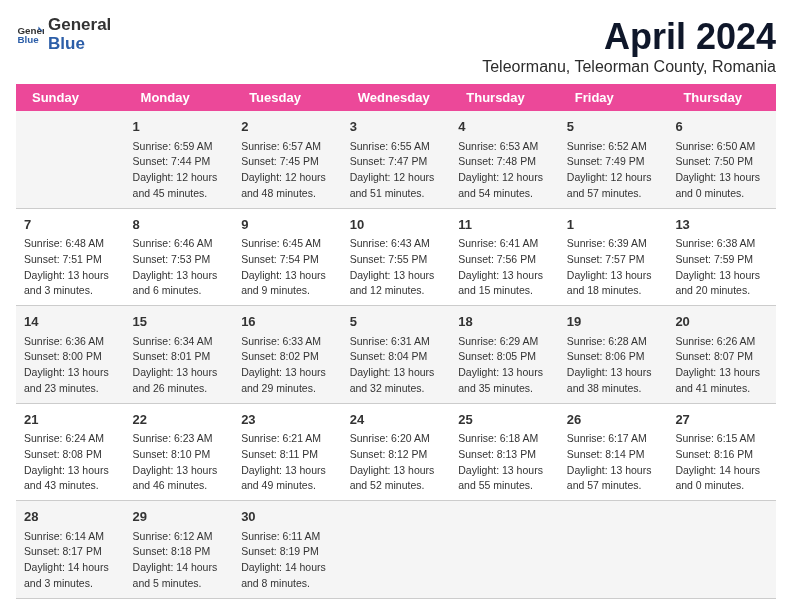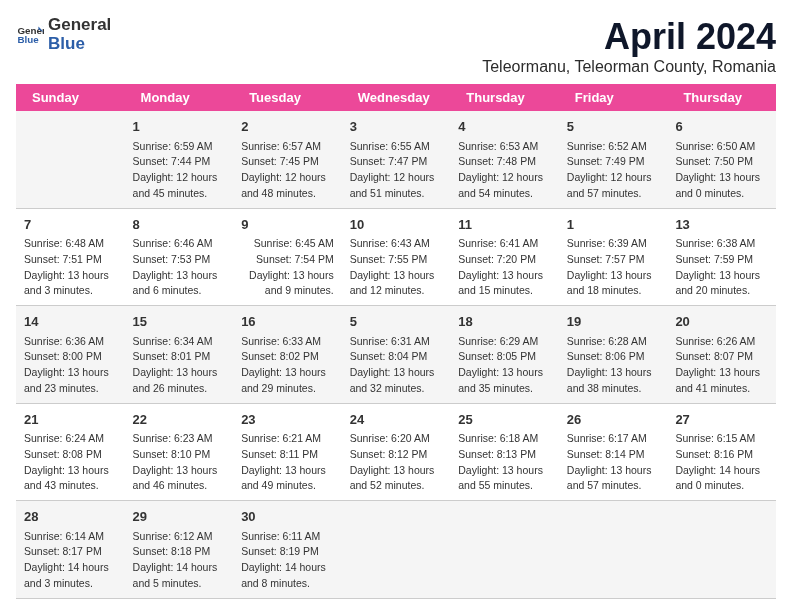--- a/index.html
+++ b/index.html
@@ -167,36 +167,36 @@
         </td>
         <td>
           <span class="day-number">8</span>
           <div class="day-info" style="white-space: pre-line;">Sunrise: 6:46 AM
 Sunset: 7:53 PM
 Daylight: 13 hours
 and 6 minutes.</div>
         </td>
         <td>
           <span class="day-number">9</span>
-          <div class="day-info" style="white-space: pre-line; text-align: right;">Sunrise: 6:45 AM
+          <div class="day-info" style="white-space: pre-line;">Sunrise: 6:45 AM
 Sunset: 7:54 PM
 Daylight: 13 hours
 and 9 minutes.</div>
         </td>
         <td>
           <span class="day-number">10</span>
           <div class="day-info" style="white-space: pre-line;">Sunrise: 6:43 AM
 Sunset: 7:55 PM
 Daylight: 13 hours
 and 12 minutes.</div>
         </td>
         <td>
           <span class="day-number">11</span>
           <div class="day-info" style="white-space: pre-line;">Sunrise: 6:41 AM
-Sunset: 7:20 PM
+Sunset: 7:56 PM
 Daylight: 13 hours
 and 15 minutes.</div>
         </td>
         <td>
           <span class="day-number">1</span>
           <div class="day-info" style="white-space: pre-line;">Sunrise: 6:39 AM
 Sunset: 7:57 PM
 Daylight: 13 hours
 and 18 minutes.</div>
         </td>

